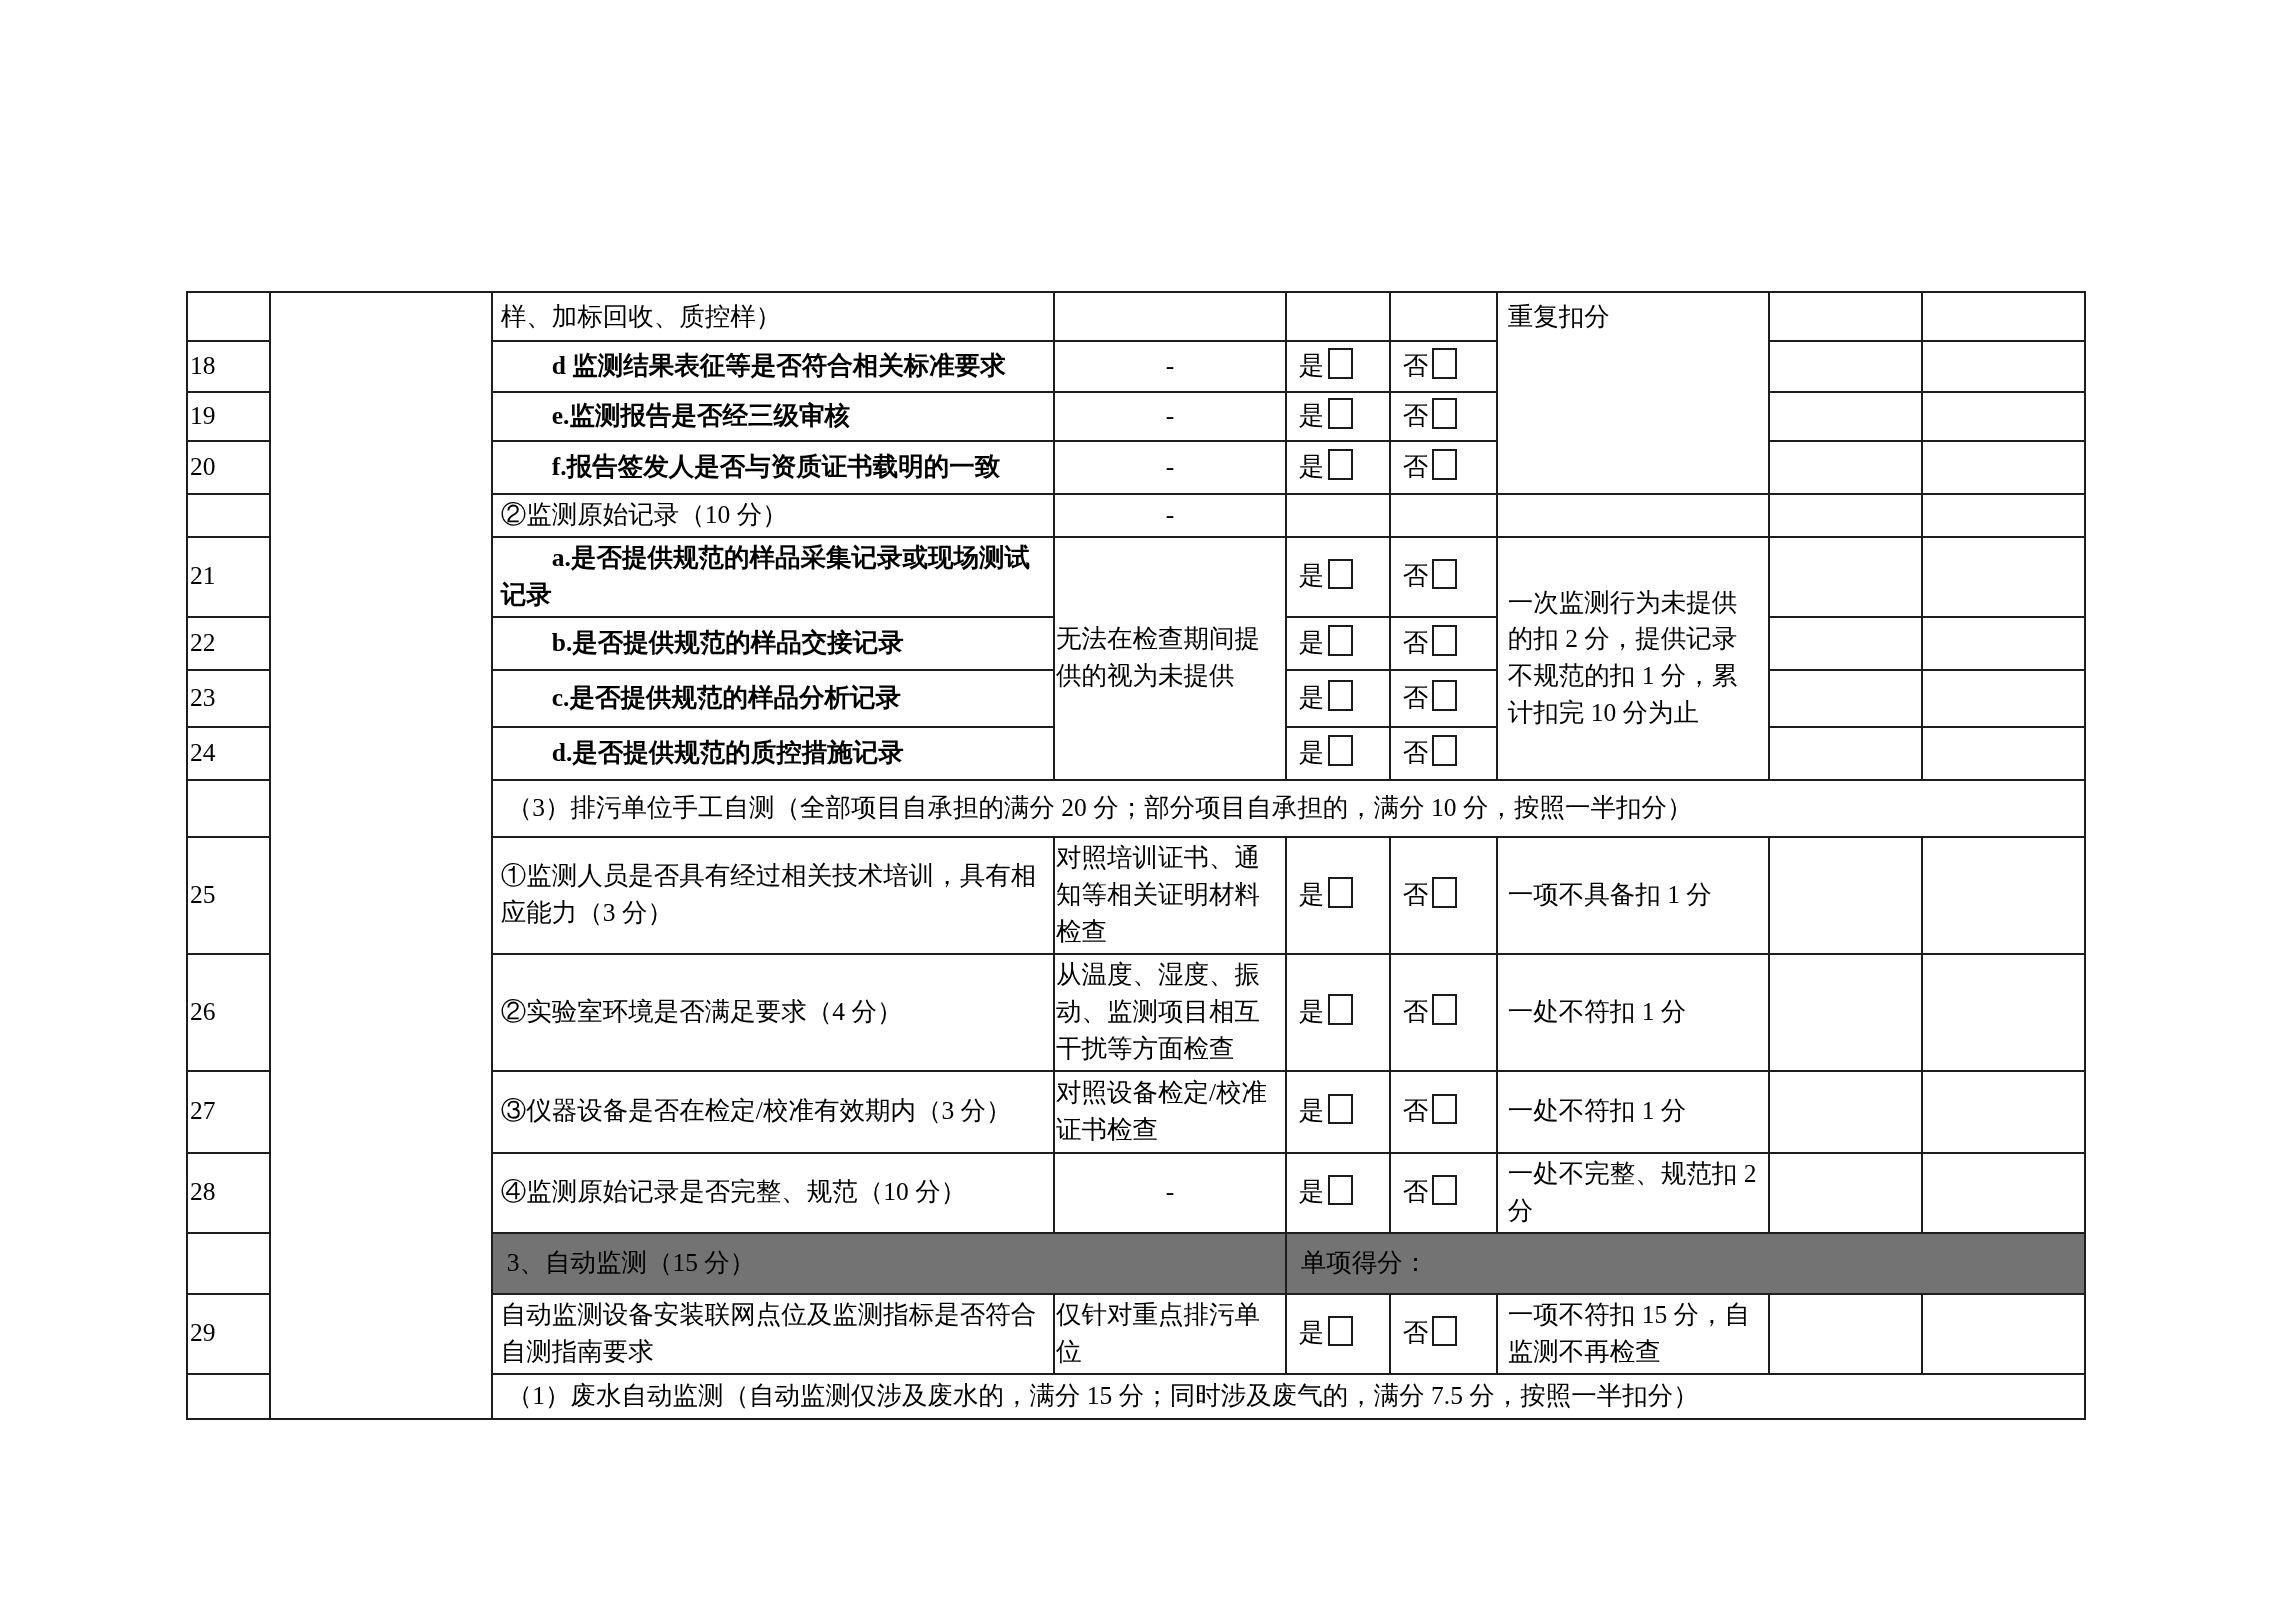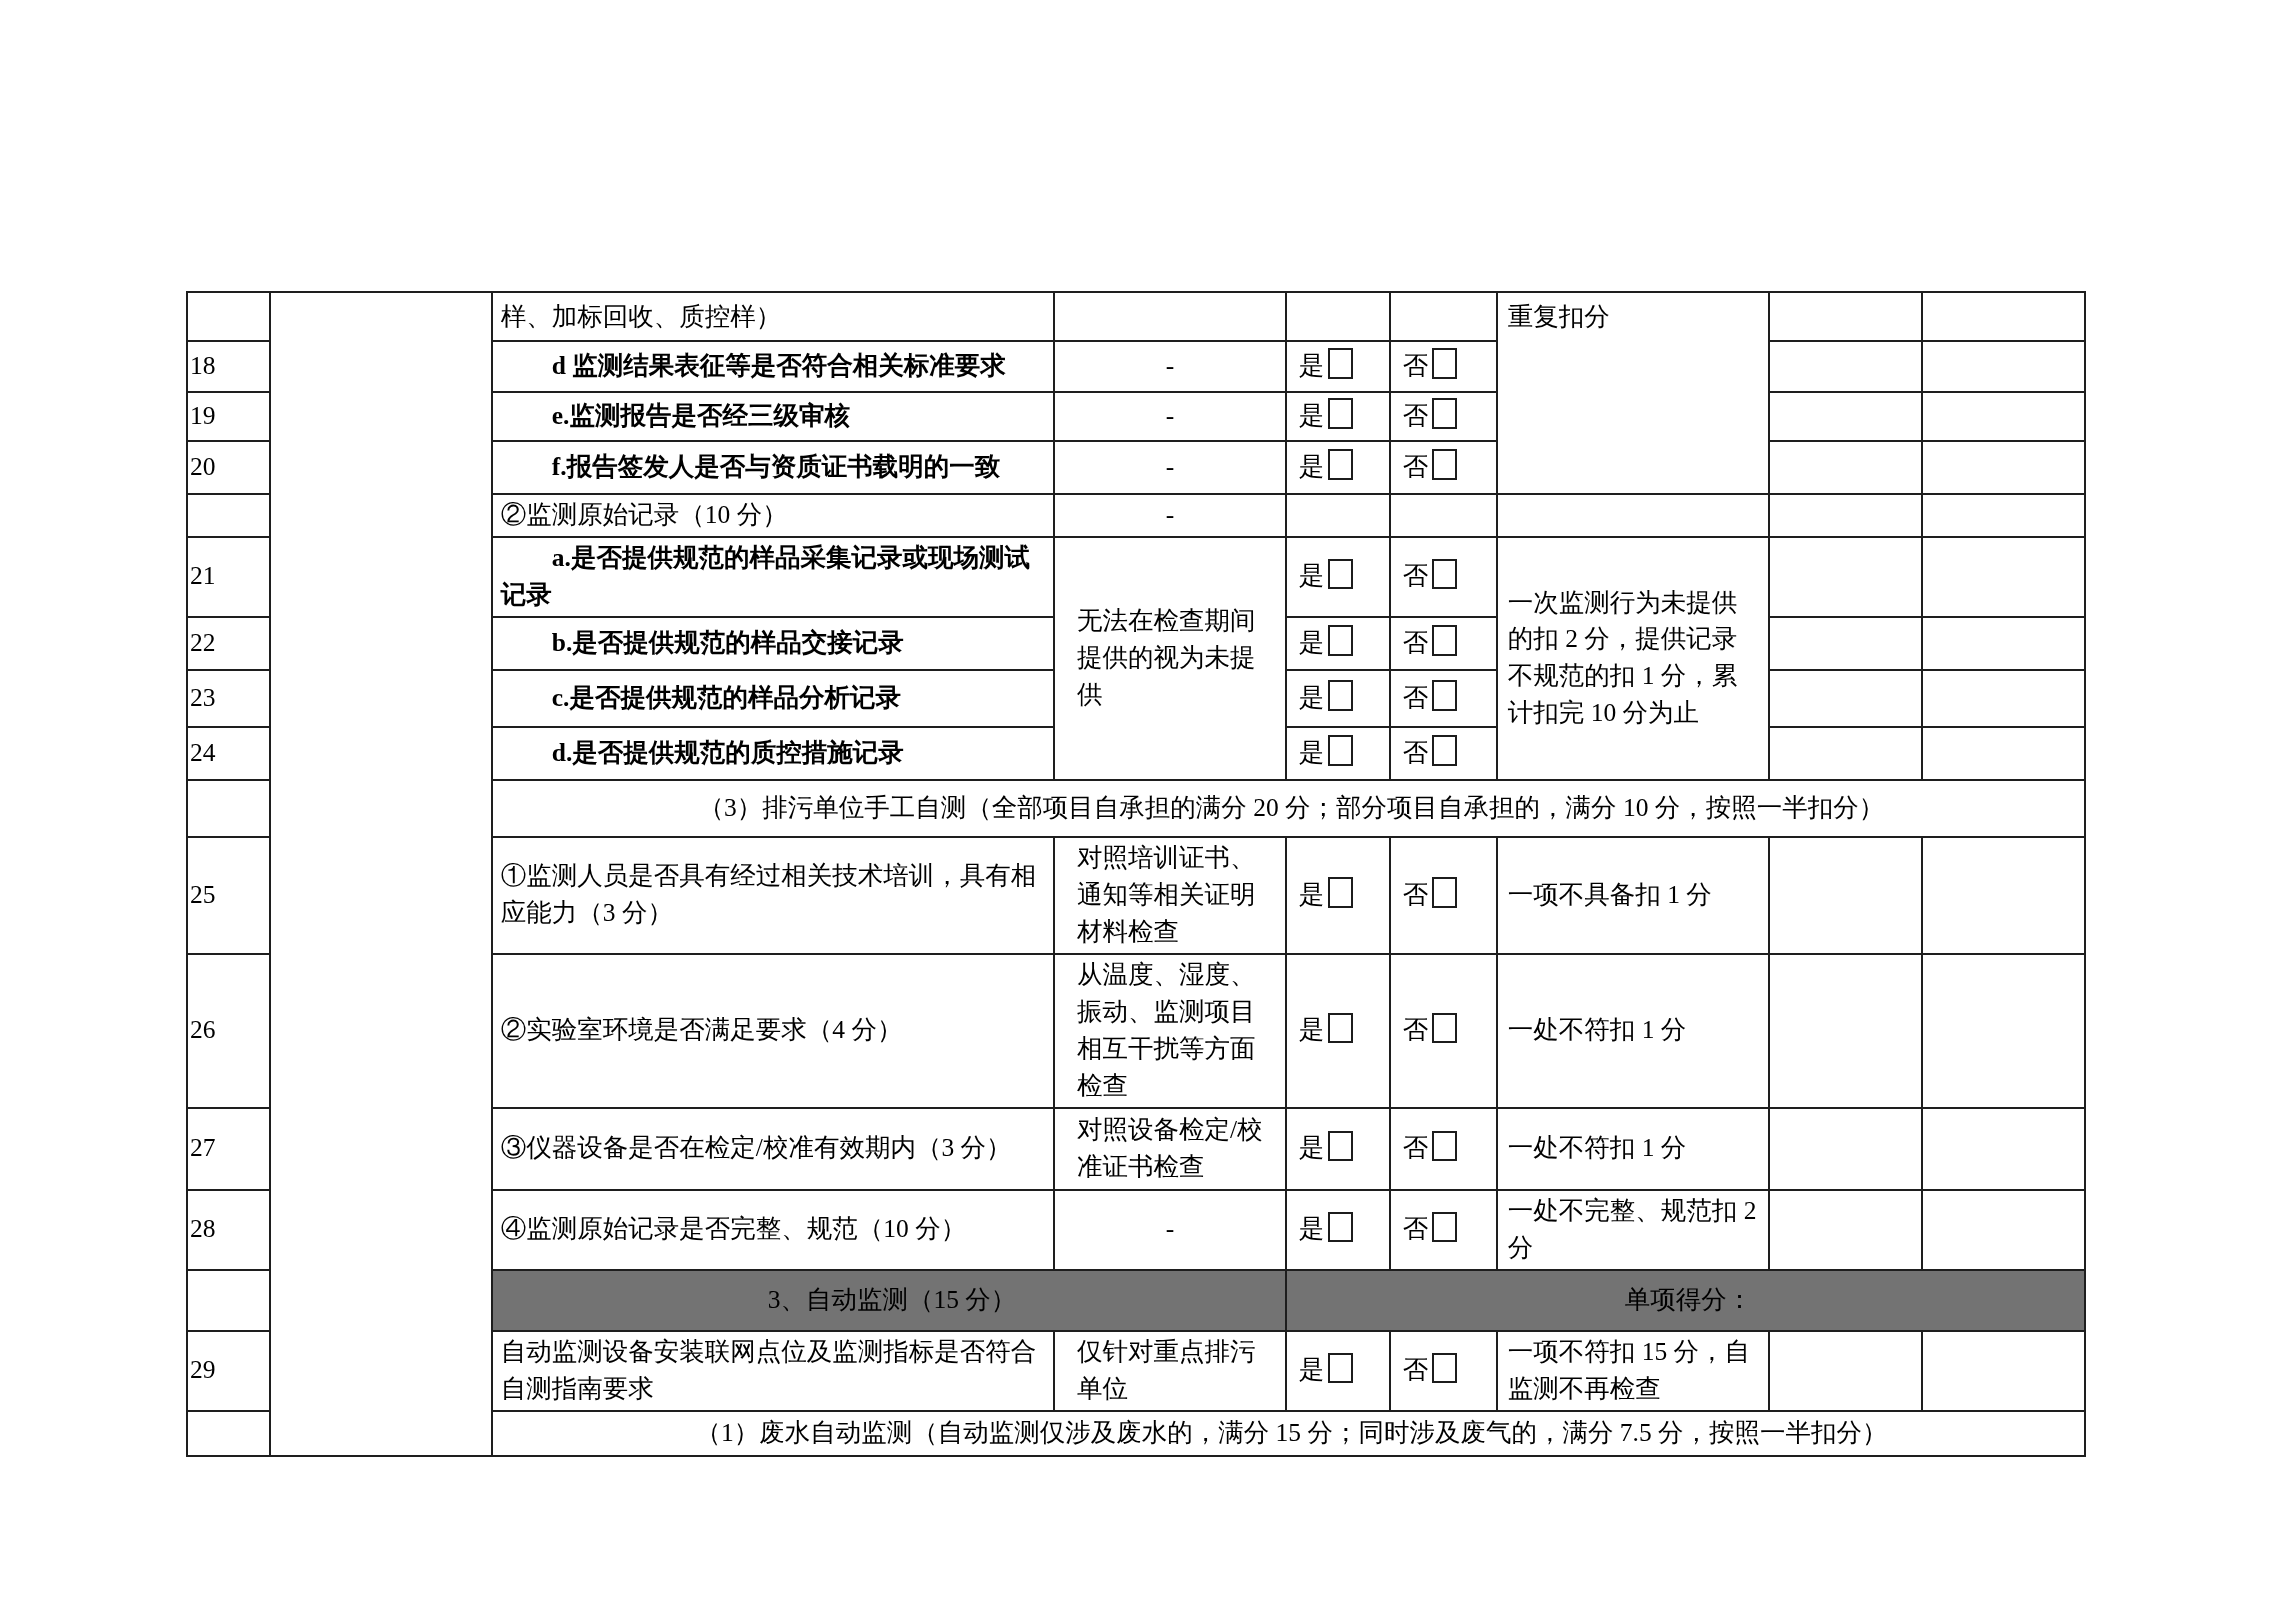--- a/index.html
+++ b/index.html
@@ -10,26 +10,26 @@
   }
   table.sheet {
     position:absolute; left:186px; top:251px; width:1898px;
     border-collapse:collapse; table-layout:fixed;
     border:2px solid #1e1e1e;
   }
   td { border:2px solid #1e1e1e; vertical-align:middle; padding:2px 5.9px; overflow:hidden; }
   td.num   { text-align:left; padding:2px 2px; }
   td.item  { padding:2px 7.8px; }
   td.ind2  { text-indent:51px;font-weight:bold; }
-  td.method{ padding:2px 22px; }
+  td.method{ padding:2px 1px; }
   td.cdash { text-align:center; padding:0; }
   td.chk   { padding-left:11.8px; white-space:nowrap; }
   td.ded   { padding:2px 7.8px 2px 9.8px; }
   td.vtop  { vertical-align:top; padding-top:5.9px; }
-  td.sec   { padding:2px 7.8px 2px 13.7px;text-align:center; }
+  td.sec   { padding:2px 7.8px 2px 13.7px; }
   td.gray  { background:#737373; }
   .cb-box {
     display:inline-block; width:20.6px; height:26.5px;
     border:2px solid #1c1c1c; margin-left:3.9px; vertical-align:-4.9px;
     background:transparent;
   }
 </style>
 </head>
 <body>
 

